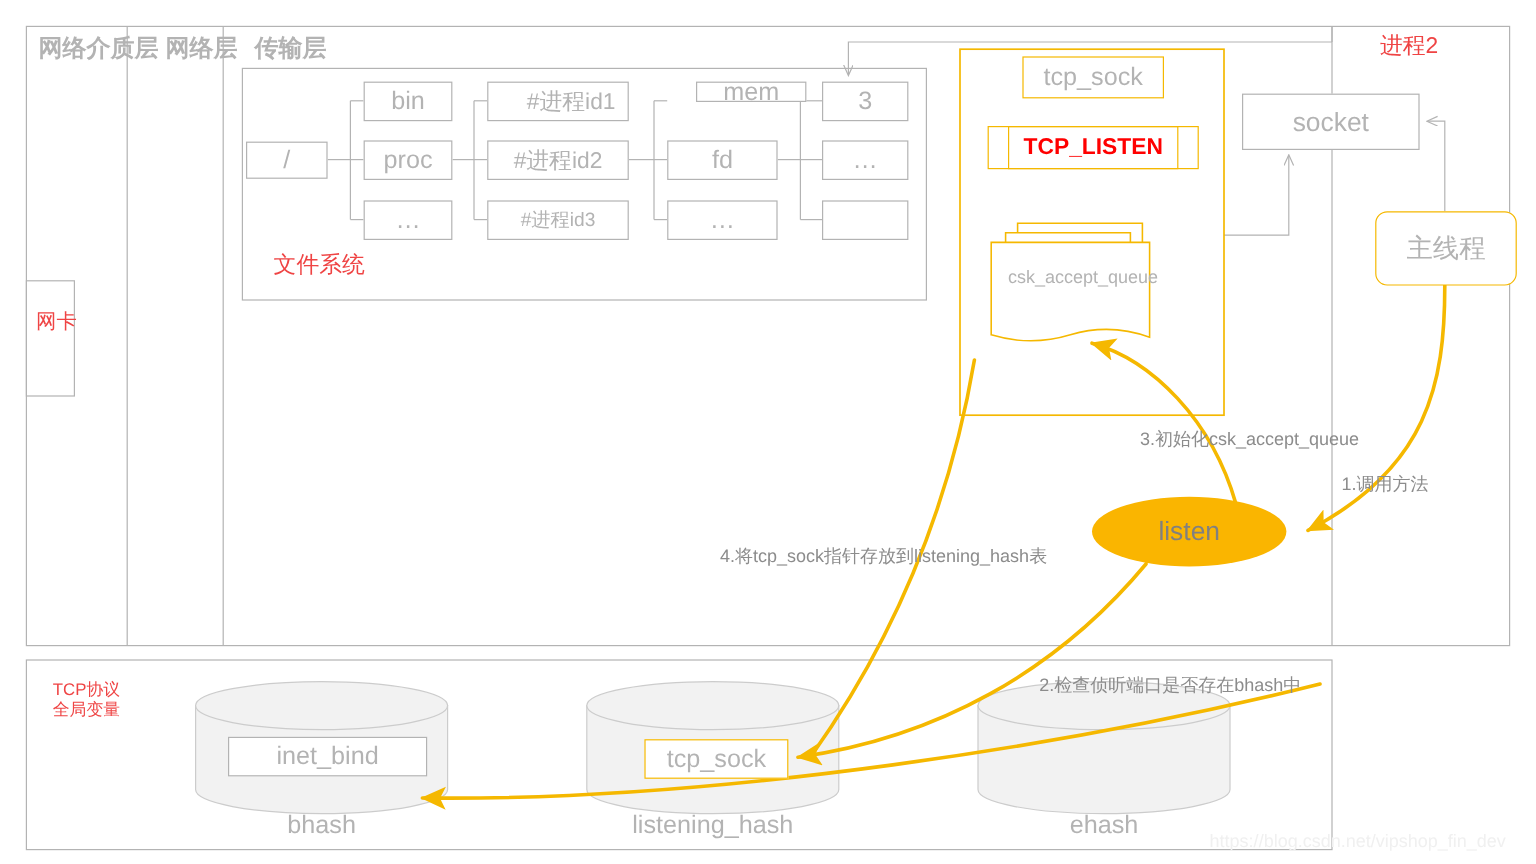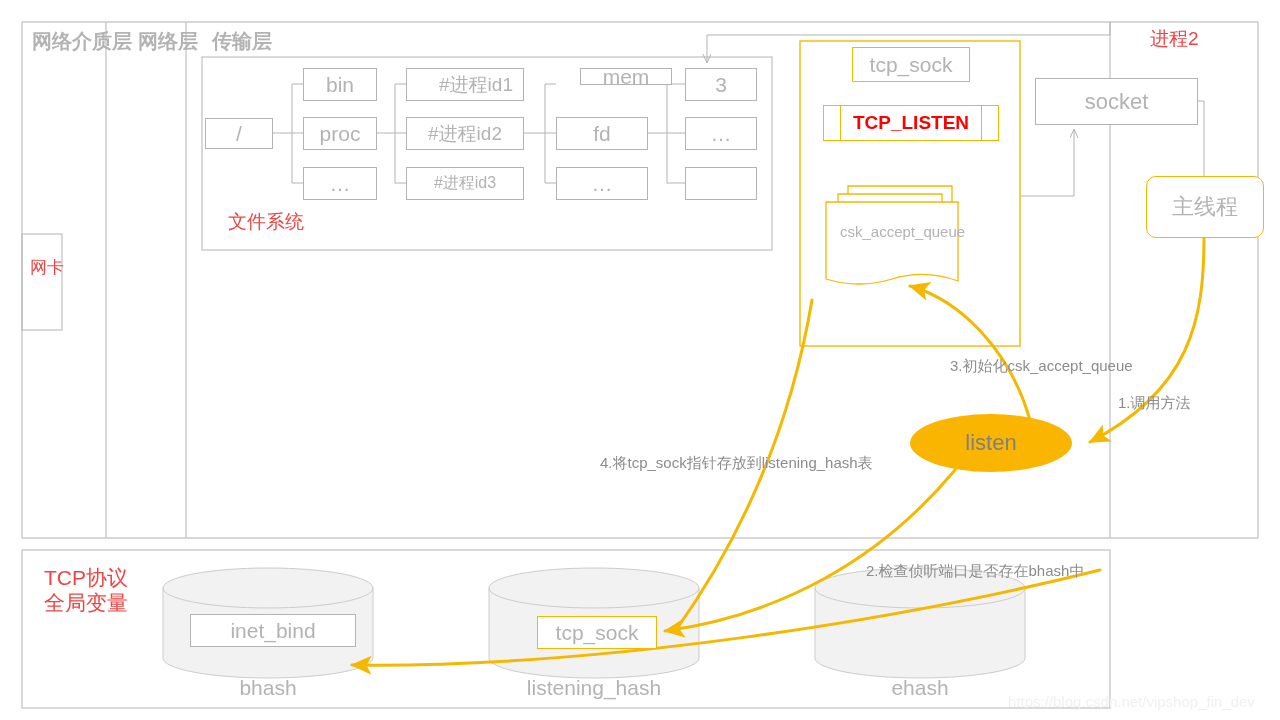--- a/index.html
+++ b/index.html
@@ -182,21 +182,21 @@
 
   <div class="oframe" style="left:823px;top:92px;width:176px;height:36px;"></div>
   <div class="oframe" style="left:840px;top:92px;width:142px;height:36px;
        display:flex;align-items:center;justify-content:center;">
     <span style="color:#ff0000;font-size:19px;font-weight:bold;">TCP_LISTEN</span>
   </div>
 
   <div style="position:absolute;left:840px;top:222px;width:104px;
               text-align:center;color:#b3b3b3;font-size:15px;line-height:1.3;">csk_accept_queue</div>
 
-  <div class="box" style="left:1035px;top:78px;width:163px;height:47px;font-size:22px;">
+  <div class="box" style="left:1035px;top:78px;width:148px;height:47px;font-size:22px;">
     <span>socket</span>
   </div>
 
   <div style="position:absolute;left:910px;top:414px;width:162px;height:58px;
               border-radius:50%;background:#fab500;
               display:flex;align-items:center;justify-content:center;
               color:#808080;font-size:22px;">
     <span>listen</span>
   </div>
 
@@ -205,21 +205,21 @@
               display:flex;align-items:center;justify-content:center;
               color:#b3b3b3;font-size:22px;box-sizing:border-box;">
     <span>主线程</span>
   </div>
 
   <div class="ann" style="left:1118px;top:394px;">1.调用方法</div>
   <div class="ann" style="left:866px;top:562px;">2.检查侦听端口是否存在bhash中</div>
   <div class="ann" style="left:950px;top:357px;">3.初始化csk_accept_queue</div>
   <div class="ann" style="left:600px;top:454px;">4.将tcp_sock指针存放到listening_hash表</div>
 
-  <div class="t" style="left:44px;top:566px;font-size:21px;">TCP协议
+  <div class="t" style="left:44px;top:566px;font-size:14px;">TCP协议
 全局变量</div>
 
   <div class="box" style="left:190px;top:614px;width:166px;height:33px;">
     <span>inet_bind</span>
   </div>
   <div class="obox" style="left:537px;top:616px;width:120px;height:33px;">
     <span>tcp_sock</span>
   </div>
 
   <div class="cyl-label" style="left:188px;top:676px;width:160px;">bhash</div>

